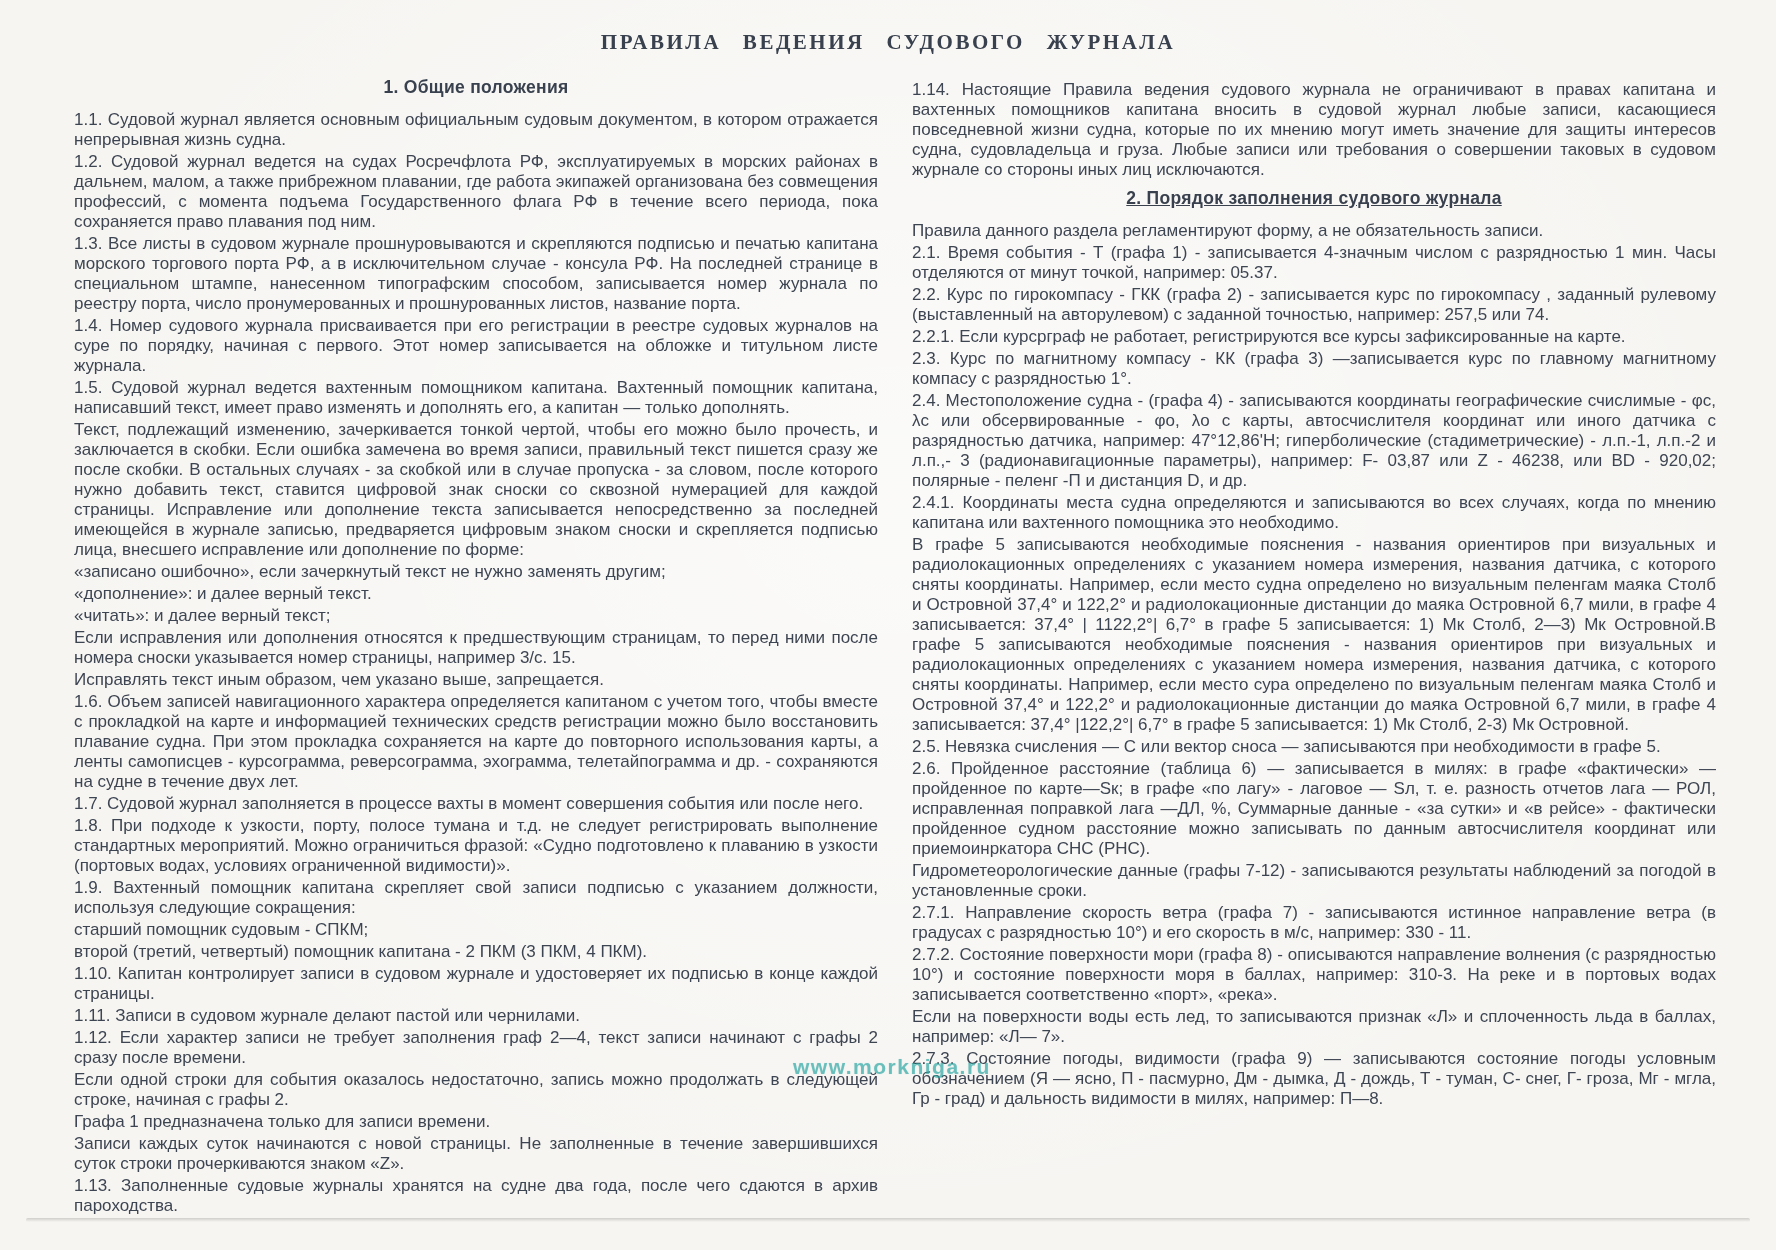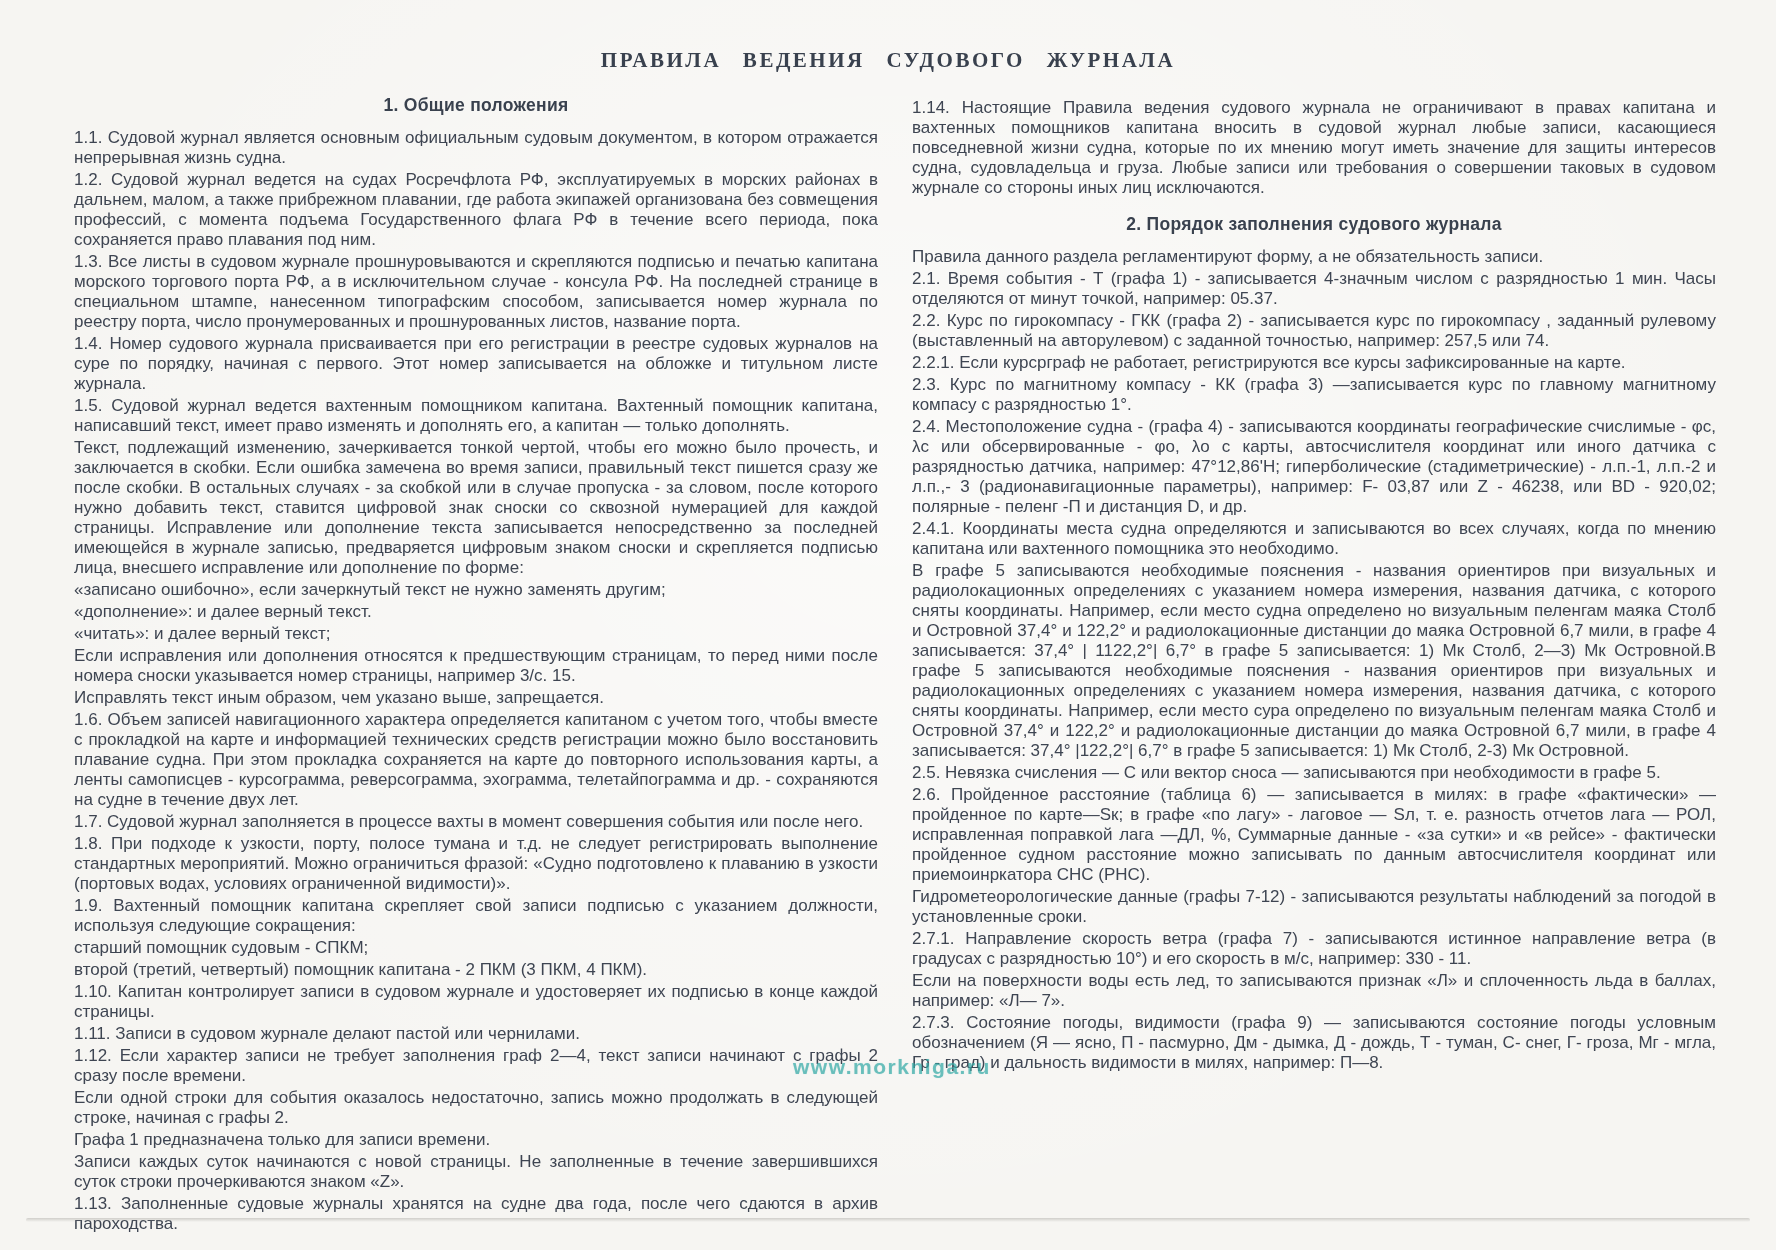--- a/index.html
+++ b/index.html
@@ -17,21 +17,21 @@
     width: 1776px;
     height: 1250px;
     background:
       radial-gradient(ellipse at 50% 40%, rgba(255,255,255,0.55), rgba(255,255,255,0) 70%),
       #f6f5f2;
     font-family: "Liberation Sans", "DejaVu Sans", sans-serif;
     color: #3e4552;
   }
   .doc-title {
     margin: 0;
-    padding-top: 48px;
+    padding-top: 30px;
     text-align: center;
     font-family: "Liberation Serif", "DejaVu Serif", serif;
     font-size: 21px;
     font-weight: bold;
     letter-spacing: 2.5px;
     word-spacing: 14px;
     color: #39414e;
   }
   .columns {
     display: flex;
@@ -55,21 +55,22 @@
     color: #39414e;
     margin: 8px 0 13px 0;
   }
   .col .para {
     margin: 0 0 2px 0;
   }
   .paras-top {
     margin-top: 11px;
   }
   .col-right .sec-heading {
-    margin-top: 16px;
+    margin-top: 8px;
+    text-decoration: underline;
   }
   .watermark {
     position: absolute;
     left: 793px;
     top: 1055px;
     font-size: 21px;
     font-weight: bold;
     letter-spacing: 1.5px;
     color: rgba(47, 168, 164, 0.62);
     text-shadow: 0 0 1px rgba(47,168,164,0.25);
@@ -135,20 +136,21 @@
           <p class="para">2.2.  Курс по гирокомпасу - ГКК (графа 2) - записывается курс по гирокомпасу , заданный рулевому (выставленный на авторулевом) с заданной точностью, например: 257,5 или 74.</p>
           <p class="para">2.2.1. Если курсрграф не работает, регистрируются все курсы зафиксированные на карте.</p>
           <p class="para">2.3. Курс по магнитному компасу - КК (графа 3) —записывается курс по главному магнитному компасу с разрядностью 1°.</p>
           <p class="para">2.4. Местоположение судна - (графа 4) - записываются координаты географические счислимые - φс, λс или обсервированные - φо, λо с карты, автосчислителя координат или иного датчика с разрядностью датчика, например: 47°12,86'Н; гиперболические (стадиметрические) - л.п.-1, л.п.-2 и л.п.,- 3 (радионавигационные параметры), например: F- 03,87 или Z - 46238, или BD - 920,02; полярные - пеленг -П и дистанция D, и др.</p>
           <p class="para">2.4.1. Координаты места судна определяются и записываются во всех случаях, когда по мнению капитана или вахтенного помощника это необходимо.</p>
           <p class="para">В графе 5 записываются необходимые пояснения - названия ориентиров при визуальных и радиолокационных определениях с указанием номера измерения, названия датчика, с которого сняты координаты. Например, если место судна определено но визуальным пеленгам маяка Столб и Островной 37,4° и 122,2° и радиолокационные дистанции до маяка Островной 6,7 мили, в графе 4 записывается: 37,4° | 1122,2°| 6,7° в графе 5 записывается: 1) Мк Столб, 2—3) Мк Островной.В графе 5 записываются необходимые пояснения - названия ориентиров при визуальных и радиолокационных определениях с указанием номера измерения, названия датчика, с которого сняты координаты. Например, если место сура определено по визуальным пеленгам маяка Столб и Островной 37,4° и 122,2° и радиолокационные дистанции до маяка Островной 6,7 мили, в графе 4 записывается: 37,4° |122,2°| 6,7° в графе 5 записывается: 1) Мк Столб, 2-3) Мк Островной.</p>
           <p class="para">2.5. Невязка счисления — С или вектор сноса — записываются при необходимости в графе 5.</p>
           <p class="para">2.6. Пройденное расстояние (таблица 6) — записывается в милях: в графе «фактически» — пройденное по карте—Sк; в графе «по лагу» - лаговое — Sл, т. е. разность отчетов лага — РОЛ, исправленная поправкой лага —ДЛ, %, Суммарные данные - «за сутки» и «в рейсе» - фактически пройденное судном расстояние можно записывать по данным автосчислителя координат или приемоинркатора СНС (РНС).</p>
           <p class="para">Гидрометеорологические данные (графы 7-12) - записываются результаты наблюдений за погодой в установленные сроки.</p>
           <p class="para">2.7.1. Направление скорость ветра (графа 7) - записываются истинное направление ветра (в градусах с разрядностью 10°) и его скорость в м/с, например: 330 - 11.</p>
+          <p class="para">2.7.2. Состояние поверхности мори (графа 8) - описываются направление волнения (с разрядностью 10°) и состояние поверхности моря в баллах, например: 310-3. На реке и в портовых водах записывается соответственно «порт», «река».</p>
           <p class="para">Если на поверхности воды есть лед, то записываются признак «Л» и сплоченность льда в баллах, например: «Л— 7».</p>
           <p class="para">2.7.3. Состояние погоды, видимости (графа 9) — записываются состояние погоды условным обозначением (Я — ясно, П - пасмурно, Дм - дымка, Д - дождь, Т - туман, С- снег, Г- гроза, Мг - мгла, Гр - град) и дальность видимости в милях, например: П—8.</p>
         </div>
     </div>
 
   </div>
 
   <div class="watermark">www.morkniga.ru</div>
 
   <div class="page-edge"></div>

